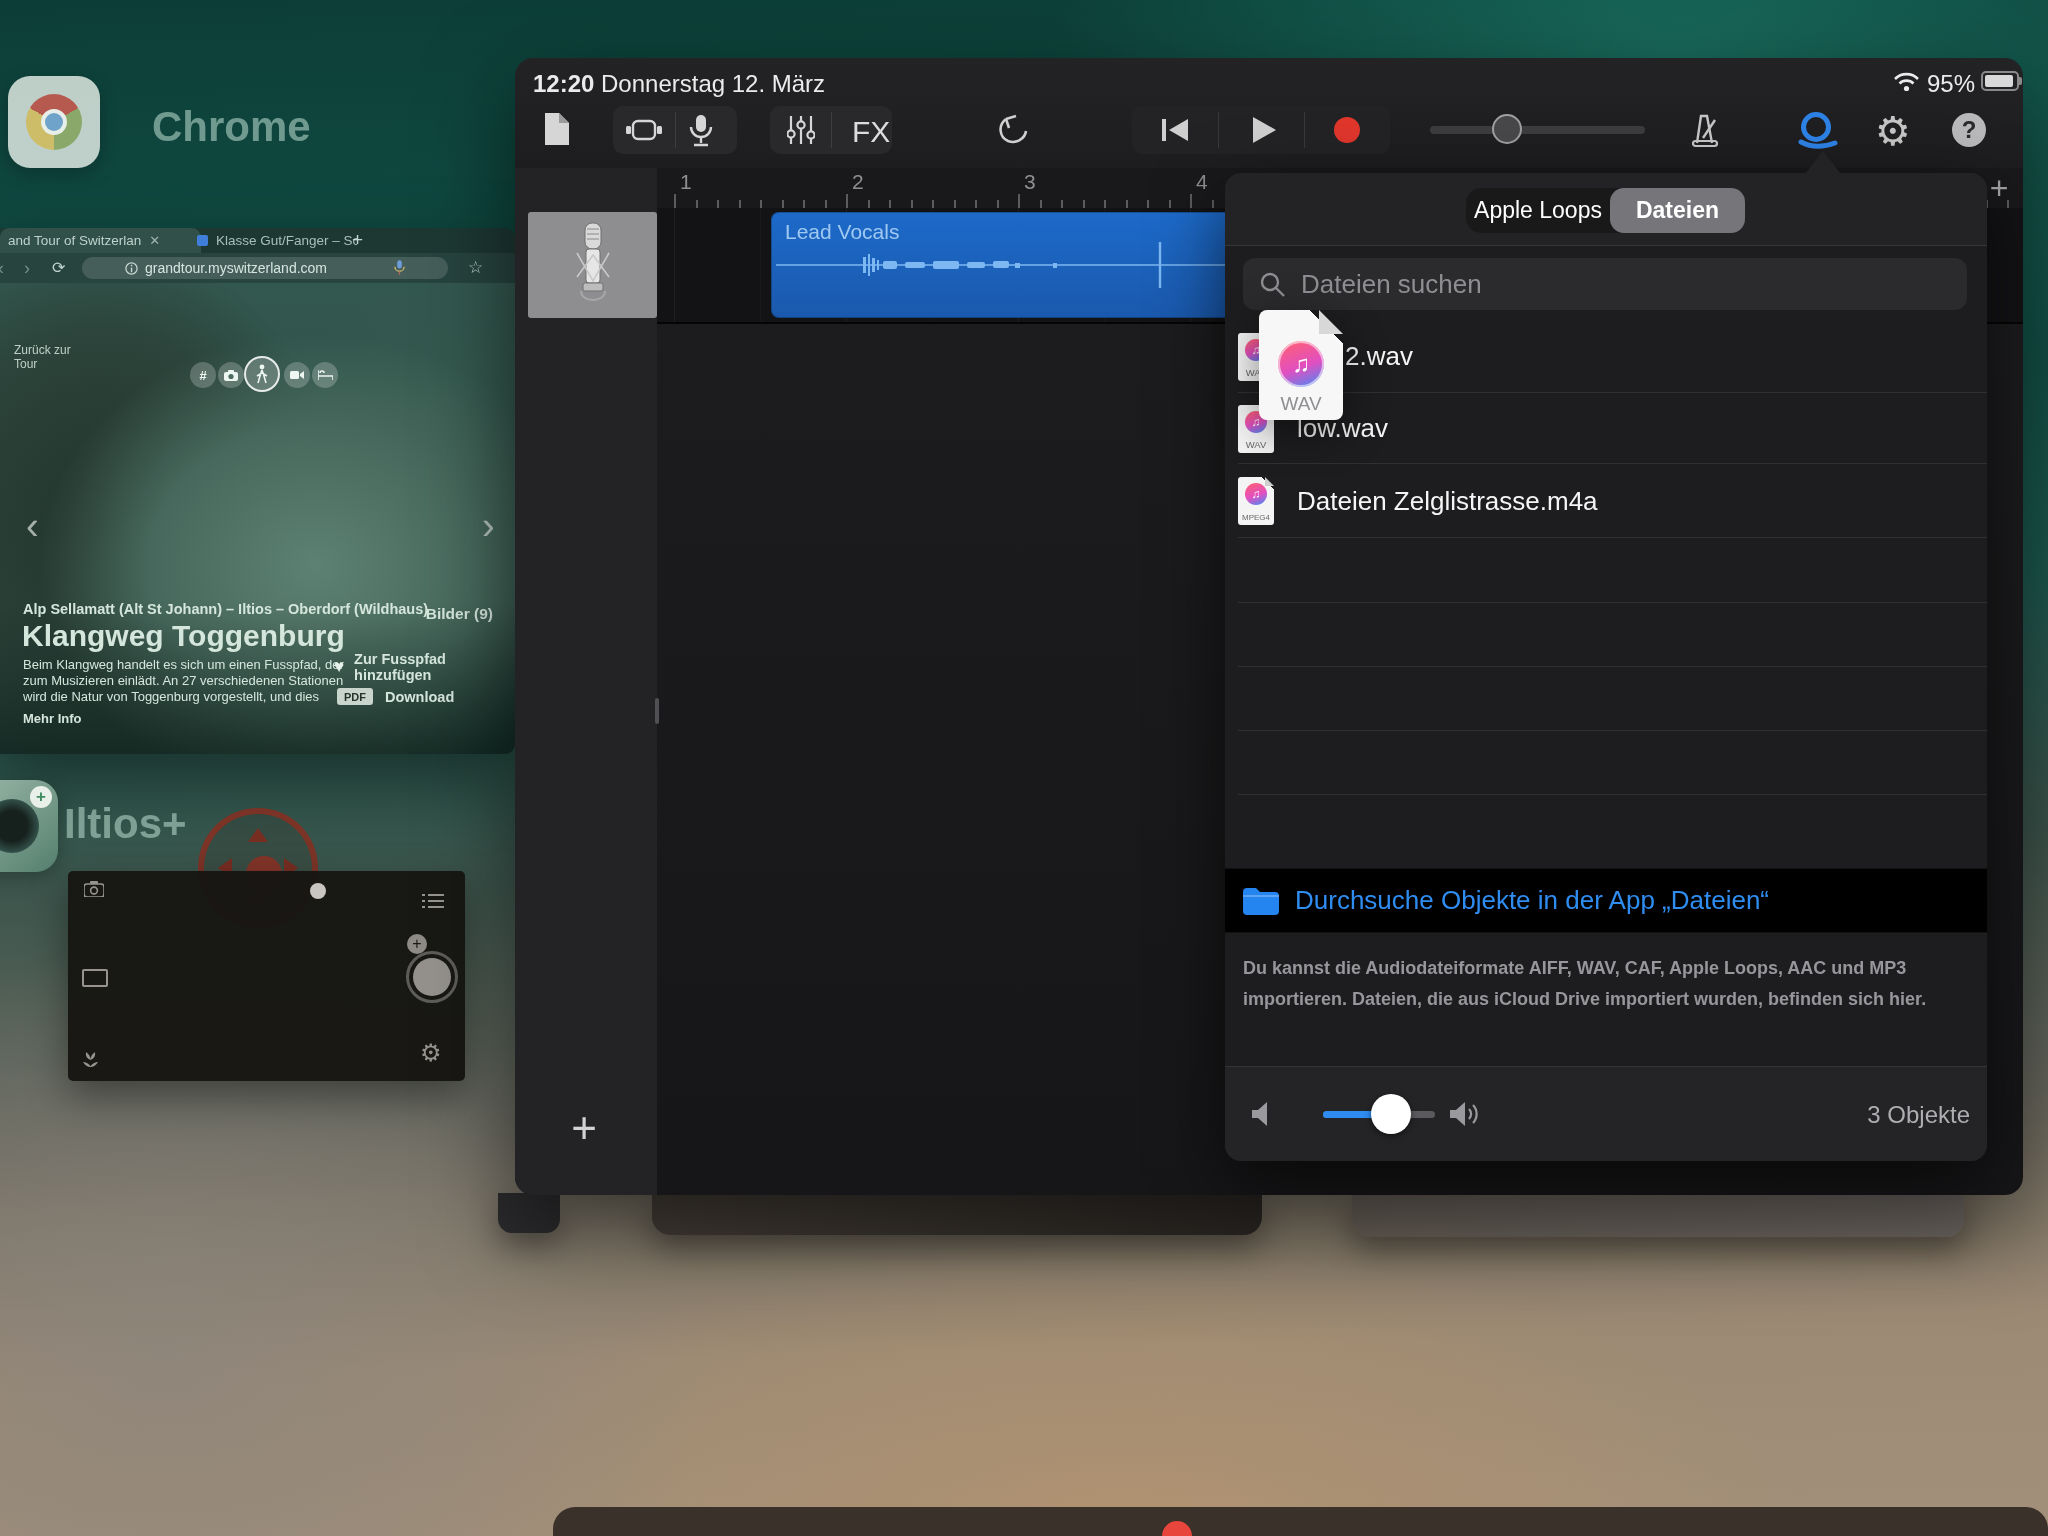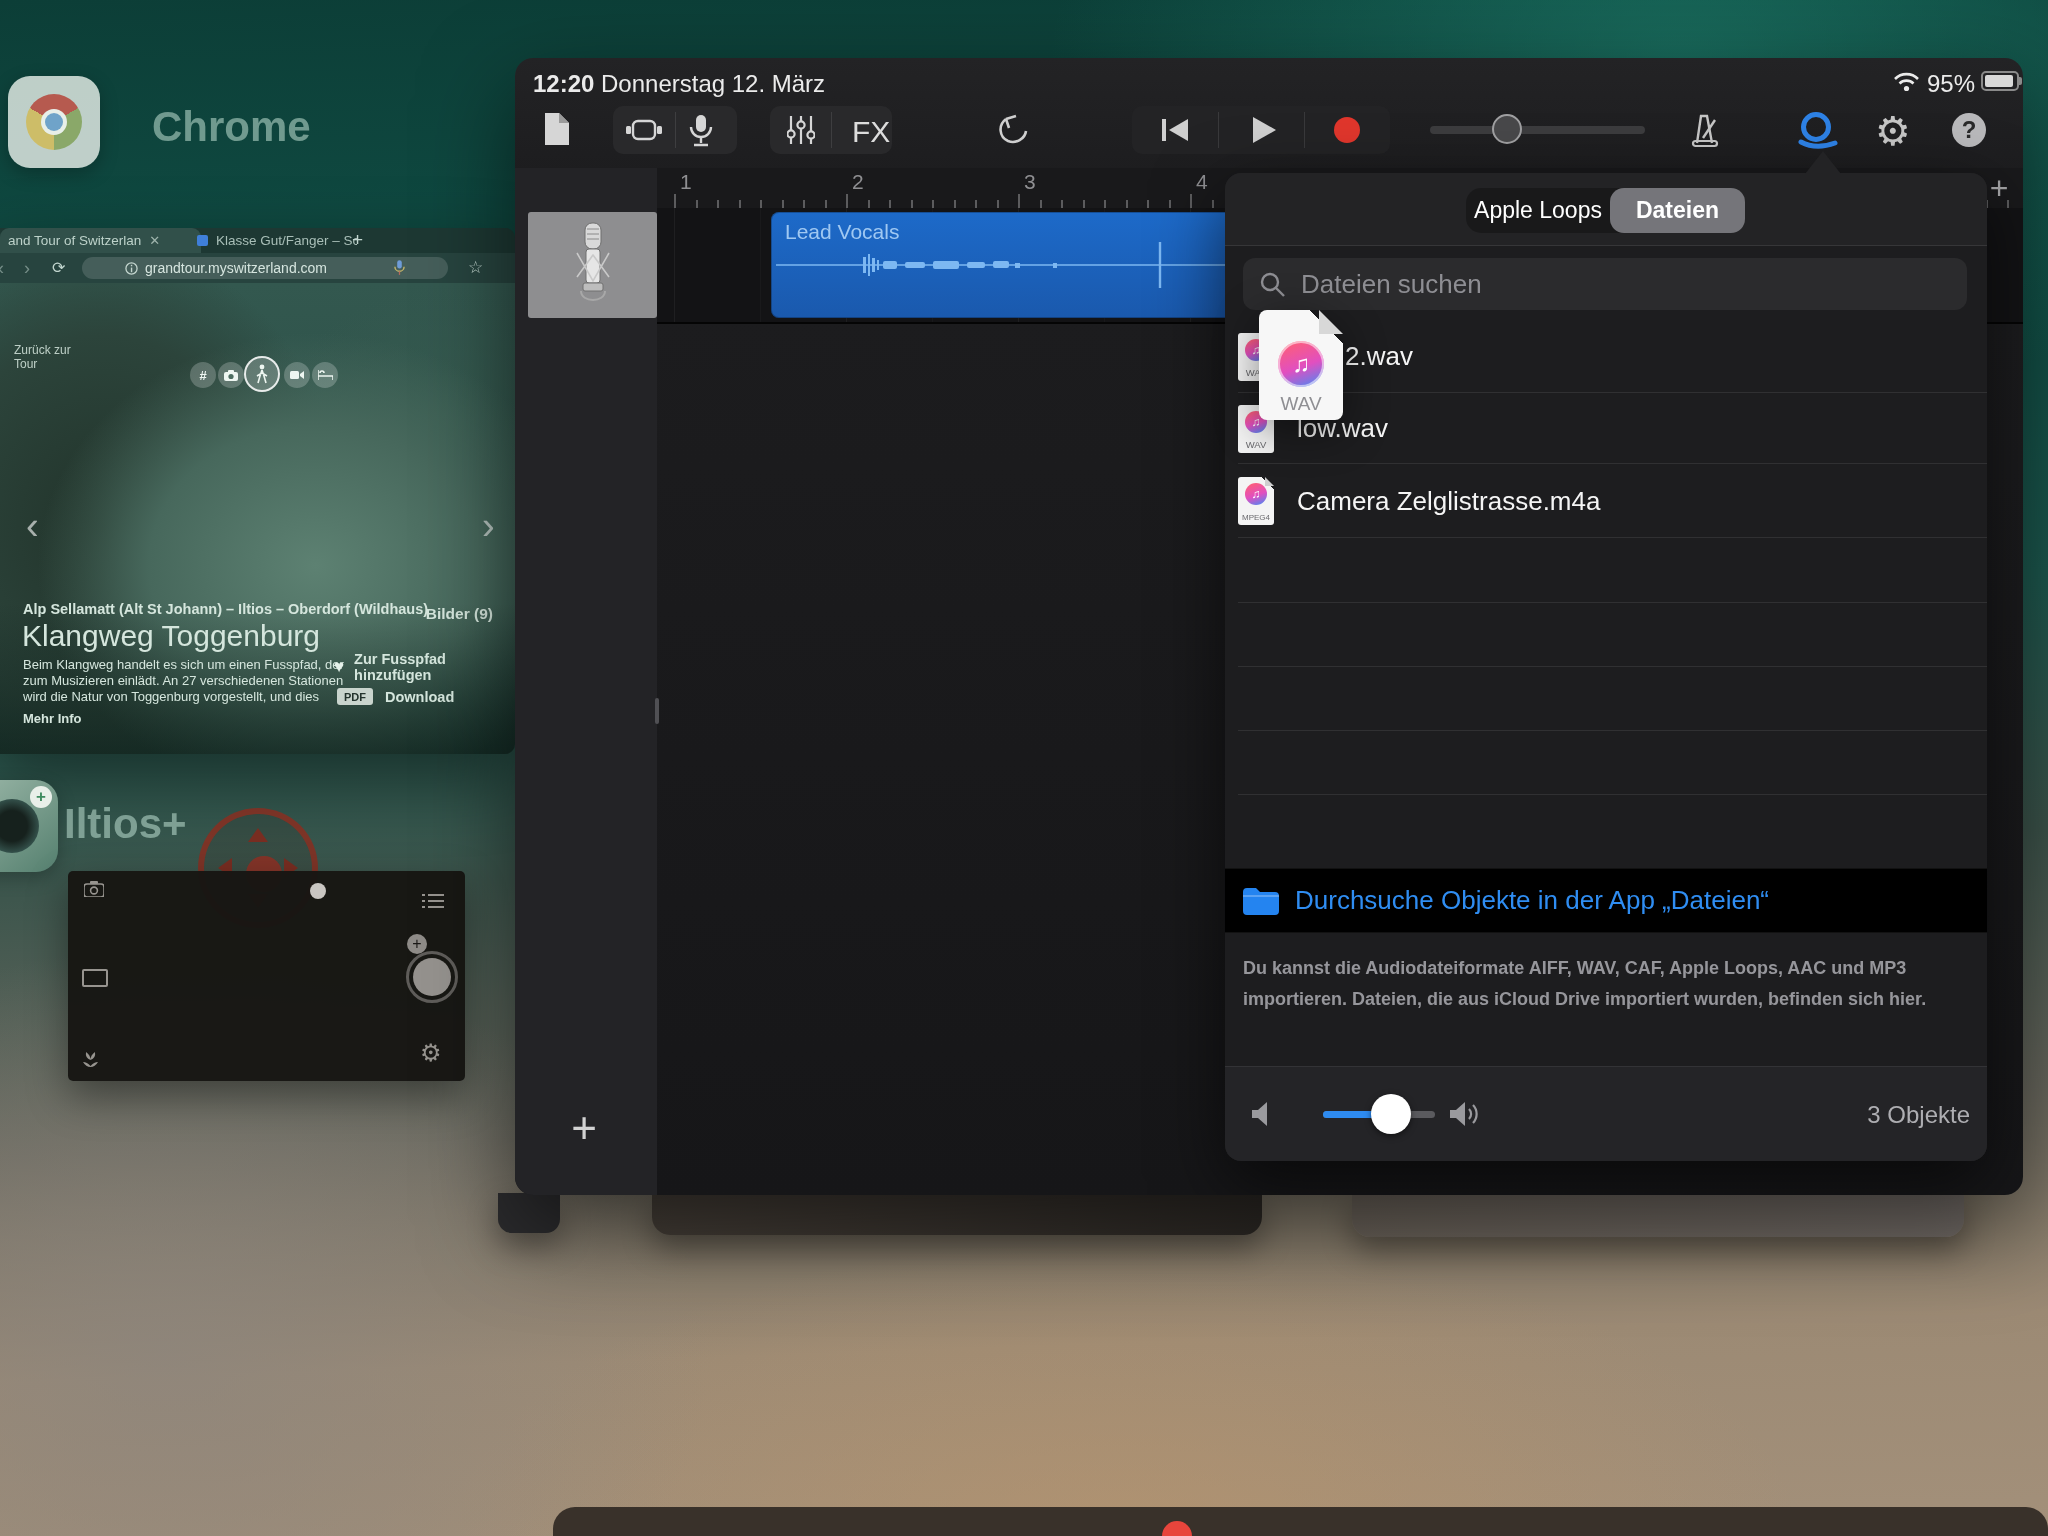--- a/index.html
+++ b/index.html
@@ -206,21 +206,21 @@
     </div>
     <div class="ph-circle" style="left:322px;top:79px;">
       <svg width="15" height="10" viewBox="0 0 15 10">
           <path d="M0 0 V10 M0 6 H15 M15 10 V6 M2 3 a2 2 0 0 1 4 0" stroke="#eef6f1" stroke-width="1.6" fill="none"></path>
         </svg>
     </div>
     <div class="chev" style="left:36px;top:222px;">‹</div>
     <div class="chev" style="left:492px;top:222px;">›</div>
     <div class="ov-txt" style="right:22px;top:322px;font-size:15.5px;font-weight:700;">Bilder (9)</div>
     <div class="ov-txt" style="left:33px;top:318px;font-size:14.5px;font-weight:700;">Alp Sellamatt (Alt St Johann) – Iltios – Oberdorf (Wildhaus)</div>
-    <div class="ov-txt" style="left:32px;top:336px;font-size:30px;font-weight:400;">Klangweg Toggenburg</div>
+    <div class="ov-txt" style="left:32px;top:336px;font-size:30px;font-weight:700;">Klangweg Toggenburg</div>
     <div class="ov-txt" style="left:33px;top:374px;font-size:13px;line-height:16px;">
       <div>Beim Klangweg handelt es sich um einen Fusspfad, der</div>
       <div>zum Musizieren einlädt. An 27 verschiedenen Stationen</div>
       <div>wird die Natur von Toggenburg vorgestellt, und dies</div>
     </div>
     <div class="ov-txt" style="left:33px;top:428px;font-size:13px;font-weight:700;">Mehr Info</div>
     <div class="abs" style="left:344px;top:368px;display:flex;gap:10px;align-items:center;">
       <span style="color:#e6f1ea;font-size:17px;">♥</span>
       <span class="ov-txt" style="position:static;font-size:14.5px;font-weight:700;">Zur Fusspfad hinzufügen</span>
     </div>
@@ -520,21 +520,21 @@
       </div>
       <div class="fname" style="left:72px;top:20px;">low.wav</div>
       <div class="row-sep" style="top:70px;"></div>
     </div>
     <div class="file-row" style="top:291px;height:74px;">
       <div class="ficon" style="left:13px;top:13px;">
         <div class="fold"></div>
           <div class="disc">♫</div>
           <div class="tag" style="font-size:8px;">MPEG4</div>
       </div>
-      <div class="fname" style="left:72px;top:22px;">Camera Zelglistrasse.m4a</div>
+      <div class="fname" style="left:72px;top:22px;">Dateien Zelglistrasse.m4a</div>
       <div class="row-sep" style="top:73px;"></div>
     </div>
     <div class="row-sep" style="top:429px;"></div>
     <div class="row-sep" style="top:493px;"></div>
     <div class="row-sep" style="top:557px;"></div>
     <div class="row-sep" style="top:621px;"></div>
 
     <div id="durchsuche" class="abs">
       <svg class="abs" style="left:16px;top:16px;" width="38" height="30" viewBox="0 0 38 30">
         <path d="M2 7 q0-4 4-4 h9 l4 4 h15 q4 0 4 4 v15 q0 4-4 4 H6 q-4 0-4-4 z" fill="#2484f0"></path>

